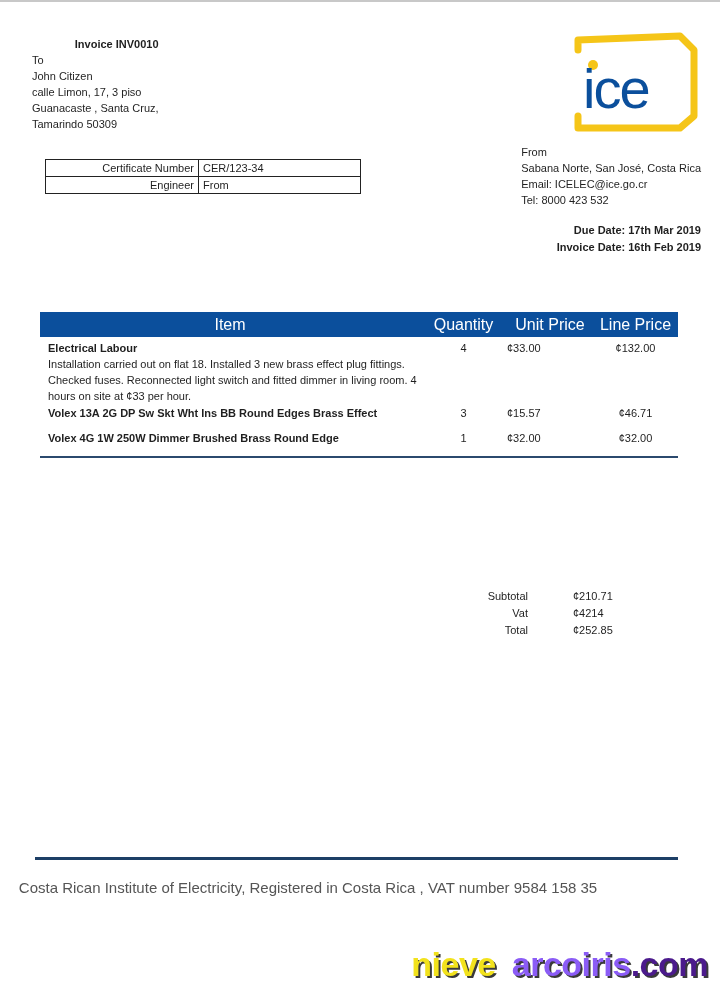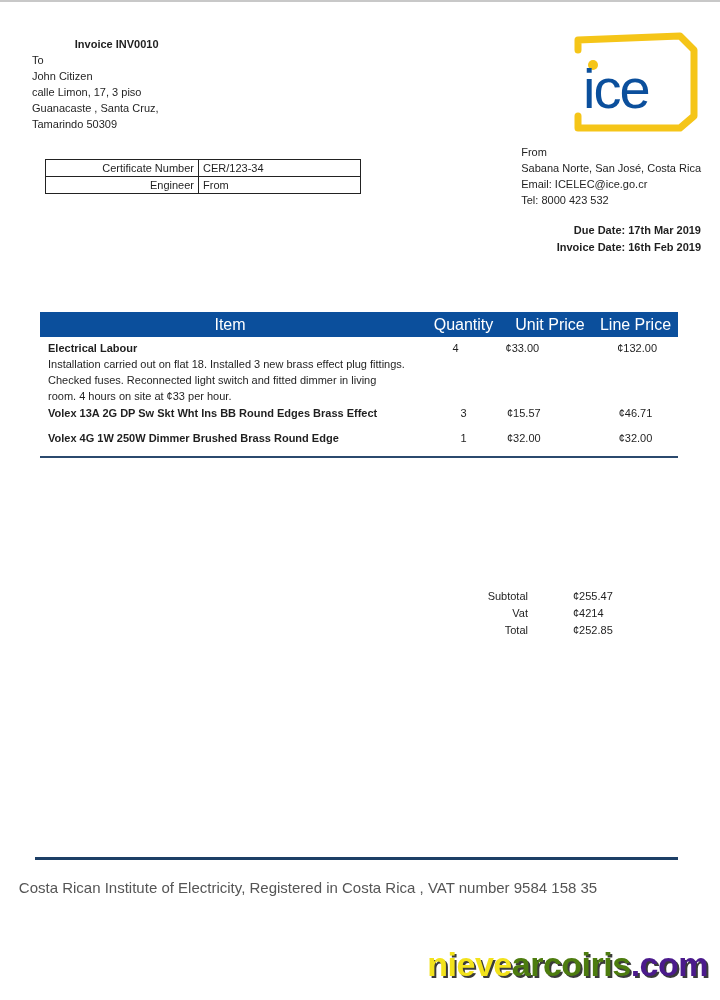--- a/index.html
+++ b/index.html
@@ -42,21 +42,21 @@
     .items-head .c-qty { width: 87px; text-align: center; }
     .items-head .c-unit { width: 86px; text-align: center; }
     .items-head .c-line { width: 85px; text-align: center; }
 
     .row { display: flex; font-size: 11px; padding-left: 8px; }
     .row .c-item { width: 372px; line-height: 16px; }
     .row .c-qty { width: 87px; text-align: center; }
     .row .c-unit { width: 86px; text-align: left; }
     .row .c-line { width: 85px; text-align: center; }
     .row .name { font-weight: bold; }
-    .row1 { margin-top: 3px; gap: 8px; }
+    .row1 { margin-top: 3px; }
     .row1 .num { line-height: 16px; }
     .row2 { margin-top: 1px; }
     .row2 .c-item, .row2 .num { line-height: 16px; }
     .row3 { margin-top: 9px; }
     .row3 .c-item, .row3 .num { line-height: 16px; }
     .items-rule { position: absolute; left: 0; top: 144px; width: 638px; height: 2px; background: #2b4a6e; }
 
     
     .totals { left: 450px; top: 586px; font-size: 11px; }
     .totals .t-row { display: flex; height: 17px; line-height: 17px; }
@@ -68,21 +68,21 @@
     .footer-text { left: 0; width: 616px; top: 877px; text-align: center; font-size: 15px; color: #555555; }
 
     
     .watermark {
       right: 12px; top: 943px; font-size: 34px; font-weight: bold;
       font-family: "Liberation Sans", "DejaVu Sans", sans-serif;
       letter-spacing: -0.5px;
       text-shadow: 2px 2px 0 #3a3a3a;
     }
     .wm-a { color: #f2e21c; }
-    .wm-b { color: #4d7c0f; }
+    .wm-b { color: #8b5cf6; margin-left: 16px; }
     .wm-c { color: #4b1a8c; }
   </style>
 </head>
 <body>
 
 <div class="abs recipient">
   <div class="inv-title">Invoice INV0010</div>
   <div>To</div>
   <div>John Citizen</div>
   <div>calle Limon, 17, 3 piso</div>
@@ -154,21 +154,21 @@
     <div class="c-unit num">¢32.00</div>
     <div class="c-line num">¢32.00</div>
   </div>
 
   <div class="items-rule"></div>
 </div>
 
 <div class="abs totals">
   <div class="t-row">
     <span class="lbl">Subtotal</span>
-    <span class="val">¢255.47</span>
+    <span class="val">¢210.71</span>
   </div>
   <div class="t-row">
     <span class="lbl">Vat</span>
     <span class="val">¢4214</span>
   </div>
   <div class="t-row">
     <span class="lbl">Total</span>
     <span class="val">¢252.85</span>
   </div>
 </div>

